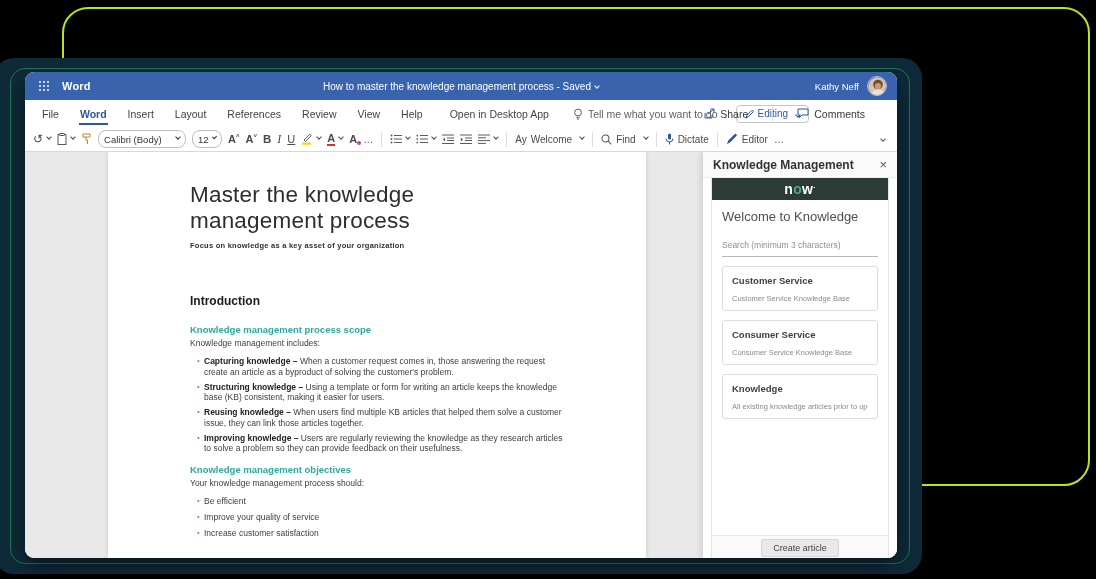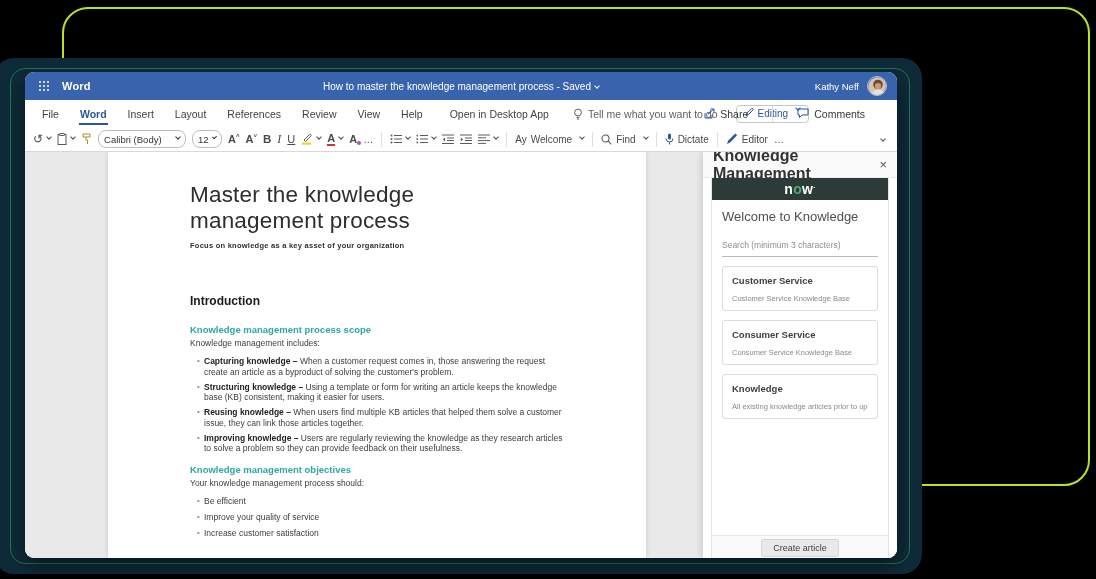--- a/index.html
+++ b/index.html
@@ -35,21 +35,21 @@
     border-bottom:1.3px solid currentColor; transform:rotate(45deg); margin-left:4px; position:relative; top:-2px; }
 
   
   .menubar { position:absolute; left:0; top:28px; width:872px; height:27px; background:#fff;
     display:flex; align-items:center; font-size:10.5px; color:#3f3f3f; }
   .menu-items { display:flex; align-items:center; gap:19px; margin-left:16px; }
   .menu-item { cursor:default; padding:6px 1px 5px; }
   .menu-item.active { color:#2b579a; font-weight:bold; border-bottom:2.5px solid #2b579a; padding-bottom:2.5px; }
   .open-desktop { margin-left:26px; color:#444; }
   .tellme { display:flex; align-items:center; gap:5px; margin-left:24px; color:#5f5f5f; }
-  .editing-pill { display:flex; align-items:flex-start; gap:4px; margin-left:18px; border:1px solid #c6c6c6;
+  .editing-pill { display:flex; align-items:flex-end; gap:4px; margin-left:18px; border:1px solid #c6c6c6;
     border-radius:4px; padding:2.5px 8px; color:#2b579a; font-size:10px; background:#fff; }
   .mb-right { position:absolute; right:20px; display:flex; align-items:center; height:100%;gap:12px; }
   .mb-btn { display:flex; align-items:center; gap:5px; font-size:10.5px; color:#33373d; padding:0 12px; }
   .mb-sep { width:1px; height:16px; background:#e1e1e1; }
 
   
   .ribbon { position:absolute; left:0; top:55px; width:872px; height:25px; background:#fff;
     border-bottom:1px solid #d8d8d8; box-shadow:0 1px 2px rgba(0,0,0,.06);
     display:flex; align-items:center; gap:6px; padding:0 8px; font-size:10px; color:#4a4a4a; }
   .rb { display:flex; align-items:center; color:#4a4a4a; }
@@ -85,21 +85,21 @@
   .doc-ul .mark { width:7px; margin-left:7px; color:#58a99f; flex:none; font-size:8px; }
   .li-body { flex:1; white-space:pre-line; }
   .li-body b { color:#222; }
   .doc-ul.single li { margin-bottom:5.5px; }
 
   
   .panel { position:absolute; left:678px; top:0; width:194px; height:406px; background:#fff;
     box-shadow:-2px 0 6px rgba(0,0,0,.12); display:flex; flex-direction:column; }
   .p-header { height:26px; flex:none; background:#fafafa; border-bottom:1px solid #ececec;
     display:flex; align-items:center; justify-content:space-between; padding:0 10px; }
-  .p-title { font-size:16px; font-weight:bold; color:#333; }
+  .p-title { font-size:12px; font-weight:bold; color:#333; }
   .p-close { font-size:13px; color:#555; line-height:1; cursor:default; }
   .sn-frame { margin:0 8px; flex:1; display:flex; flex-direction:column;
     border-left:1px solid #e4e4e4; border-right:1px solid #e4e4e4; min-height:0; }
   .now-bar { height:22px; flex:none; background:#2d3b38; display:flex; align-items:center; justify-content:center; }
   .now-logo { font-size:14px; font-weight:bold; color:#fff; letter-spacing:.3px; line-height:1; }
   .now-logo .o { color:#4fa877; }
   .now-logo .dot { font-size:8px; vertical-align:top; }
   .welcome { margin:9px 10px 0; font-size:13px; color:#4f4f4f; }
   .search-box { margin:10px 10px 0; border-bottom:1px solid #b9b9b9; padding-bottom:4px; }
   .search-label { font-size:8.5px; color:#8f8f8f; }

